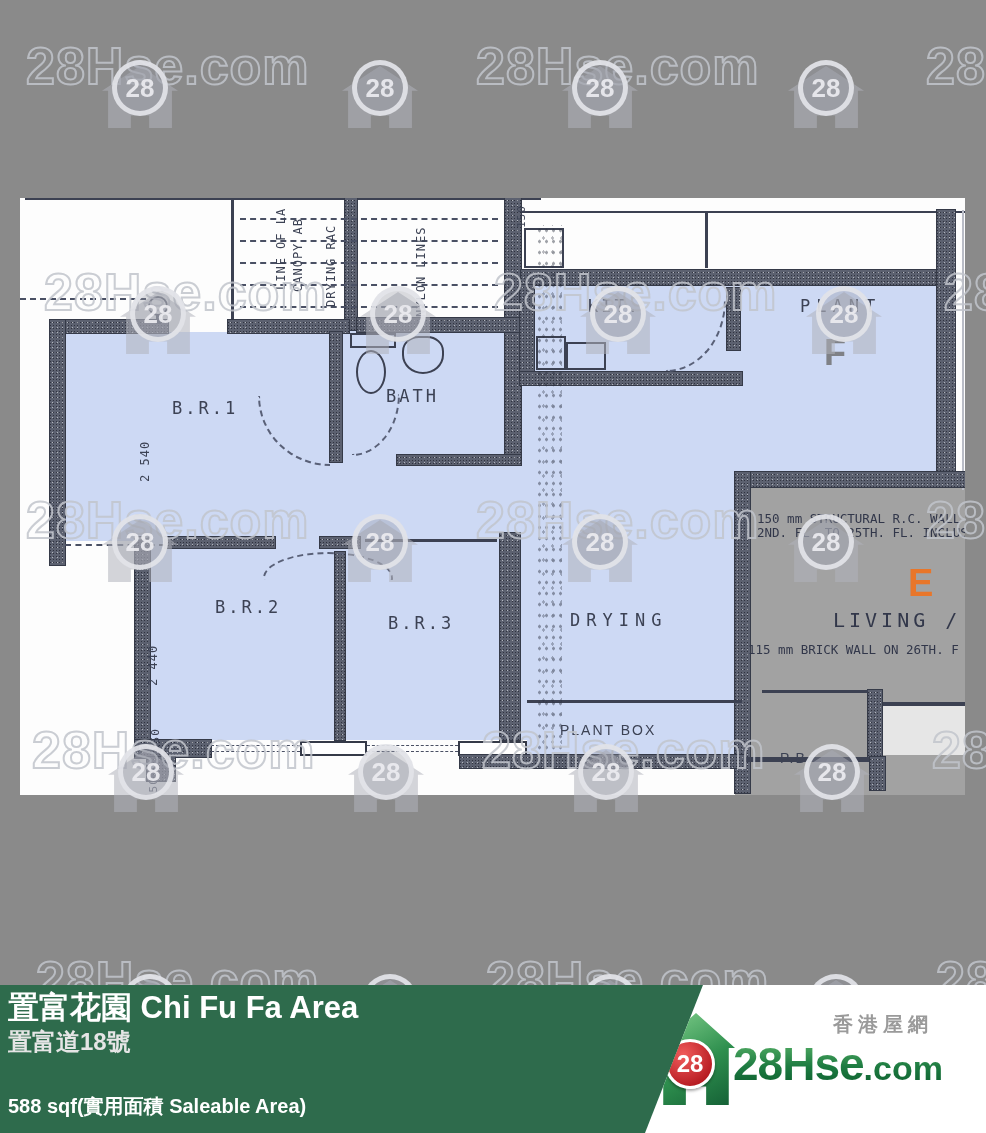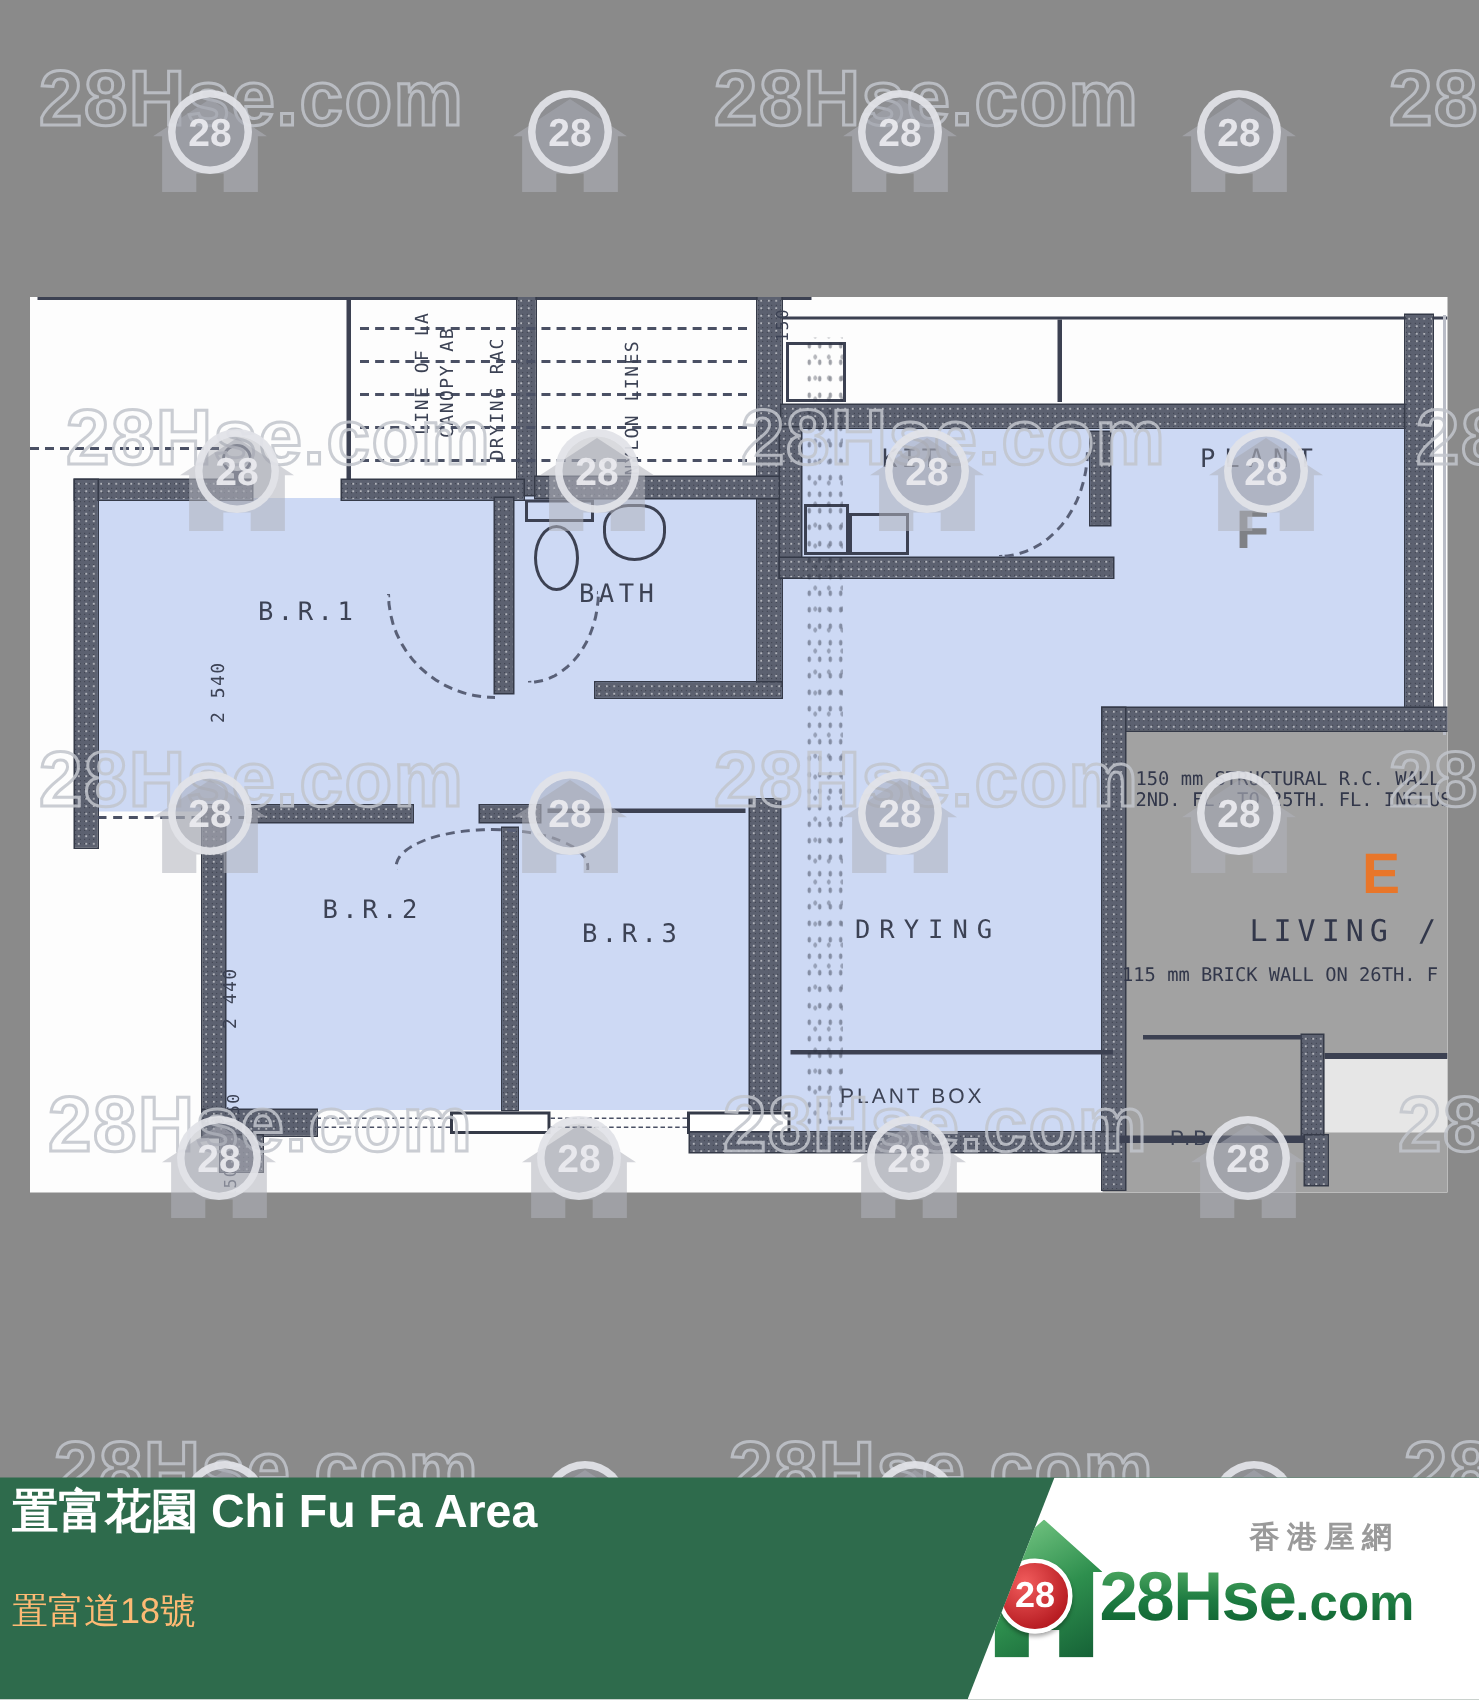--- a/index.html
+++ b/index.html
@@ -51,21 +51,21 @@
          font-family:"Liberation Sans",sans-serif;}
   .unitE{position:absolute;font-size:38px;font-weight:bold;color:#e8762a;
          font-family:"Liberation Sans",sans-serif;}
   .noise{position:absolute;opacity:.55;
          background-image:radial-gradient(rgba(40,45,60,.8) 1px,transparent 1.4px),
                           radial-gradient(rgba(40,45,60,.6) 1px,transparent 1.3px);
          background-size:7px 11px,9px 14px;background-position:0 0,3px 6px;}
   
   .banner{position:absolute;left:0;top:985px;width:986px;height:148px;background:#2e6b4c;z-index:20;}
   .banner .t1{position:absolute;left:8px;top:2px;font-size:31px;font-weight:bold;color:#fff;white-space:nowrap;}
-  .banner .t2{position:absolute;left:8px;top:41px;font-size:24px;font-weight:normal;color:#fdba74;white-space:nowrap;margin-top:32px;}
+  .banner .t2{position:absolute;left:8px;top:41px;font-size:24px;font-weight:bold;color:#e5e5e5;white-space:nowrap;}
   .banner .t3{position:absolute;left:8px;top:74px;font-size:24px;font-weight:bold;color:#fff;white-space:nowrap;}
   .banner .t4{position:absolute;left:8px;top:108px;font-size:20px;font-weight:bold;color:#fff;white-space:nowrap;}
   .logo-box{position:absolute;left:645px;top:985px;width:341px;height:148px;background:#fff;
             clip-path:polygon(17% 0,100% 0,100% 100%,0 100%);z-index:21;}
   .logo-house{position:absolute;left:12px;top:28px;width:78px;height:92px;
       background:linear-gradient(150deg,#84d18e 0%,#2e8f4e 55%,#145f35 100%);
       clip-path:polygon(50% 0,100% 38%,92% 38%,92% 100%,63% 100%,63% 80%,37% 80%,37% 100%,8% 100%,8% 38%,0 38%);}
   .logo-badge{position:absolute;left:20px;top:54px;width:44px;height:44px;border-radius:50%;
       background:radial-gradient(circle at 35% 30%,#f15c5c,#b71c22 75%);
       border:3px solid #fff;box-shadow:0 2px 3px rgba(0,0,0,.35);
@@ -291,20 +291,21 @@
       </div>
       <div class="wm-house" style="left: 798px; top: 980px;">
         <div class="hbody"></div>
         <div class="hcirc">28</div>
       </div>
     </div>
 
   <div class="banner">
     <div class="t1">置富花園 Chi Fu Fa Area</div>
     <div class="t2">置富道18號</div>
+    <div class="t4">588 sqf(實用面積 Saleable Area)</div>
   </div>
   <div class="logo-box">
     <div class="logo-house"></div>
     <div class="logo-badge">28</div>
     <div class="logo-brand"><span class="big">28Hse</span><span class="small">.com</span></div>
     <div class="logo-tag">香港屋網</div>
   </div>
 
 </div>
 

